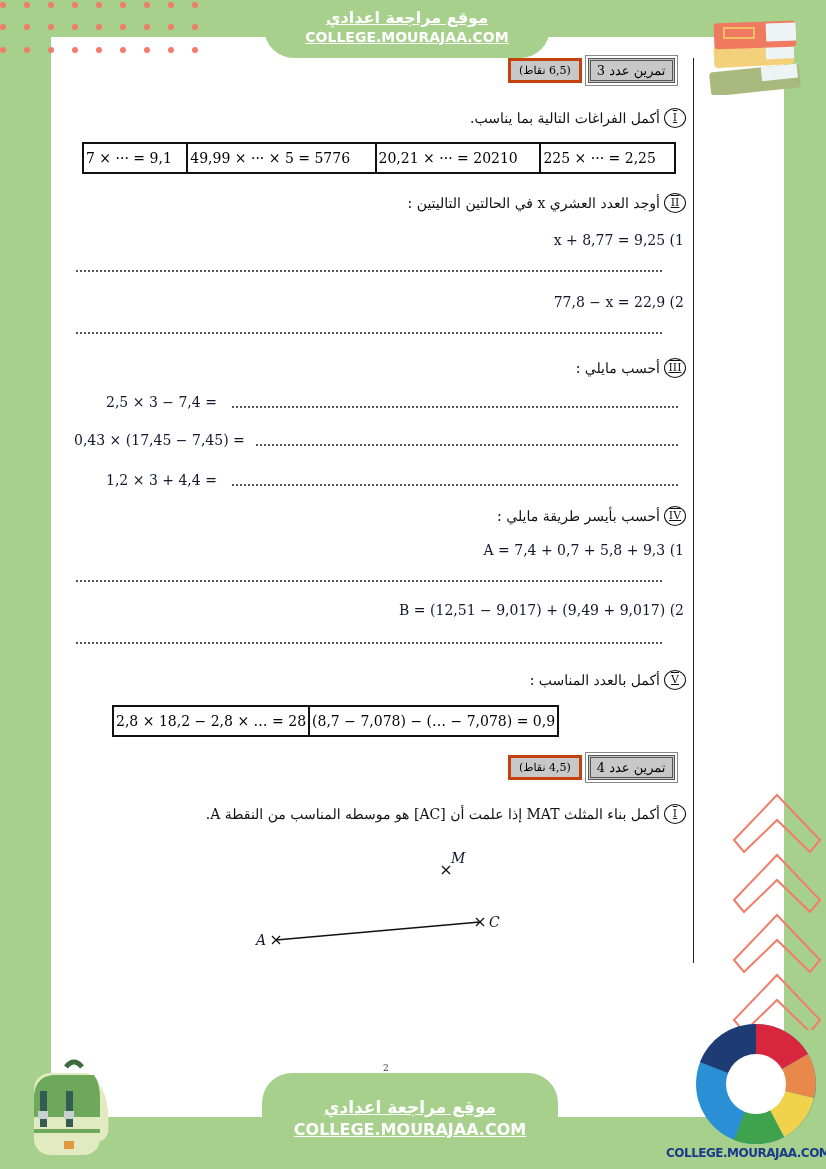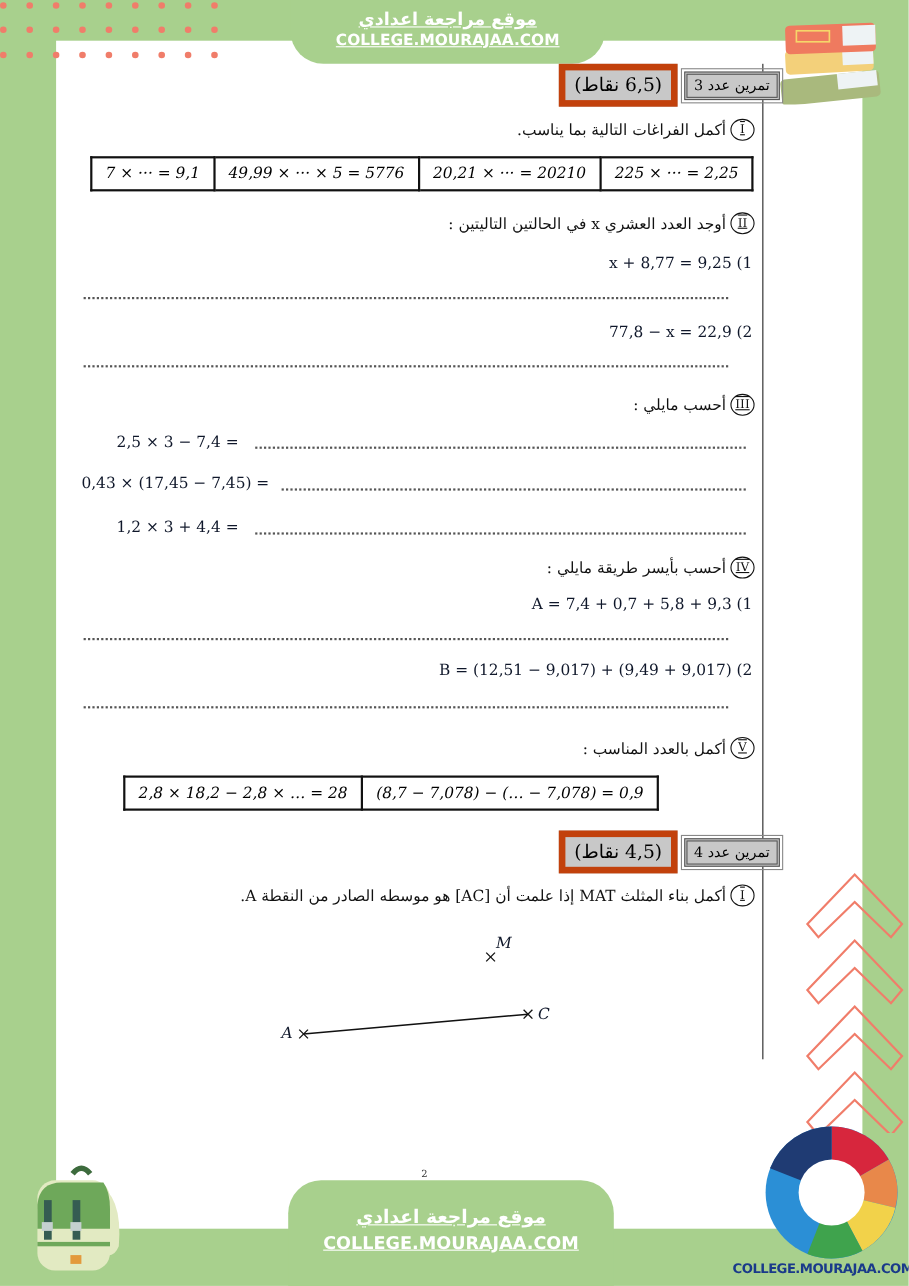--- a/index.html
+++ b/index.html
@@ -29,31 +29,31 @@
   .banner-bot .ar { font-size: 17px; font-weight: bold; text-decoration: underline; margin-top: 22px; line-height: 24px; }
   .banner-bot .en { font-size: 16px; font-weight: bold; text-decoration: underline; line-height: 22px; }
   .vline { position: absolute; left: 693px; top: 58px; width: 1px; height: 905px; background: #222; }
   .ex-head {
     position: absolute; display: flex; flex-direction: row-reverse; gap: 6px; align-items: center;
   }
   .ex-title {
     border: 3px double #555; background: #c8c8c8; padding: 2px 6px; font-size: 13px;
     outline: 1px solid #888; outline-offset: 2px;
   }
-  .ex-points { background: #c8c8c8; padding: 3px 8px; font-size: 17px; border: 6px solid #c2410c; }
+  .ex-points { background: #c8c8c8; padding: 3px 8px; font-size: 11px; border: 3px solid #c2410c; }
   .rtl { direction: rtl; }
   .q { position: absolute; font-size: 14px; color: #111; display: flex; flex-direction: row-reverse; align-items: center; gap: 4px; }
   .roman {
     display: inline-block; min-width: 16px; height: 18px; padding: 0 2px; border: 1.3px solid #111; border-radius: 50%;
     text-align: center; font-size: 11px; line-height: 18px; font-family: "DejaVu Serif", serif; text-decoration: overline underline;
   }
   .math { position: absolute; font-family: "DejaVu Serif", serif; font-size: 14px; color: #0f172a; white-space: nowrap; }
   .dotline { position: absolute; height: 2px; border-bottom: 2px dotted #555; }
   table.box { position: absolute; border-collapse: collapse; font-family: "DejaVu Serif", serif; font-size: 14px; }
-  table.box td { border: 2px solid #111; padding: 6px 12px; white-space: nowrap; font-style: italic; }
+  table.box td { border: 2px solid #111; padding: 6px 2px; white-space: nowrap; }
   .corner-books { position: absolute; left: 700px; top: 10px; width: 110px; height: 85px; }
   .chevrons { position: absolute; left: 732px; top: 790px; width: 90px; height: 240px; }
   .logo { position: absolute; left: 694px; top: 1022px; width: 124px; height: 124px; }
   .logo-text { position: absolute; left: 666px; top: 1146px; font-family: "DejaVu Sans", sans-serif; font-weight: bold; font-size: 12px; color: #1a3a8a; letter-spacing: -0.5px; }
   .backpack { position: absolute; left: 16px; top: 1055px; width: 100px; height: 105px; }
   .pagenum { position: absolute; left: 383px; top: 1063px; font-size: 9px; color: #333; }
 </style>
 </head>
 <body>
 
@@ -168,21 +168,21 @@
 </tbody>
   </table>
 
 <div class="ex-head" style="left:508px; top:755px;">
   <div class="ex-title rtl">تمرين عدد 4</div>
   <div class="ex-points rtl">(4,5 نقاط)</div>
 </div>
 
 <div class="q rtl" style="right:140px; top:804px; flex-direction:row;">
   <span class="roman">I</span>
-  <span>أكمل بناء المثلث MAT إذا علمت أن [AC] هو موسطه الصادر من النقطة A.</span>
+  <span>أكمل بناء المثلث MAT إذا علمت أن [AC] هو موسطه المناسب من النقطة A.</span>
 </div>
 
 <svg style="position:absolute; left:0; top:0; width:826px; height:1169px; pointer-events:none;">
   <line x1="276" y1="940" x2="480" y2="922" stroke="#111" stroke-width="1.5"></line>
   <g stroke="#111" stroke-width="1.2">
     <line x1="442" y1="866" x2="450" y2="874"></line>
       <line x1="450" y1="866" x2="442" y2="874"></line>
     <line x1="272" y1="936" x2="280" y2="944"></line>
       <line x1="280" y1="936" x2="272" y2="944"></line>
     <line x1="476" y1="918" x2="484" y2="926"></line>

